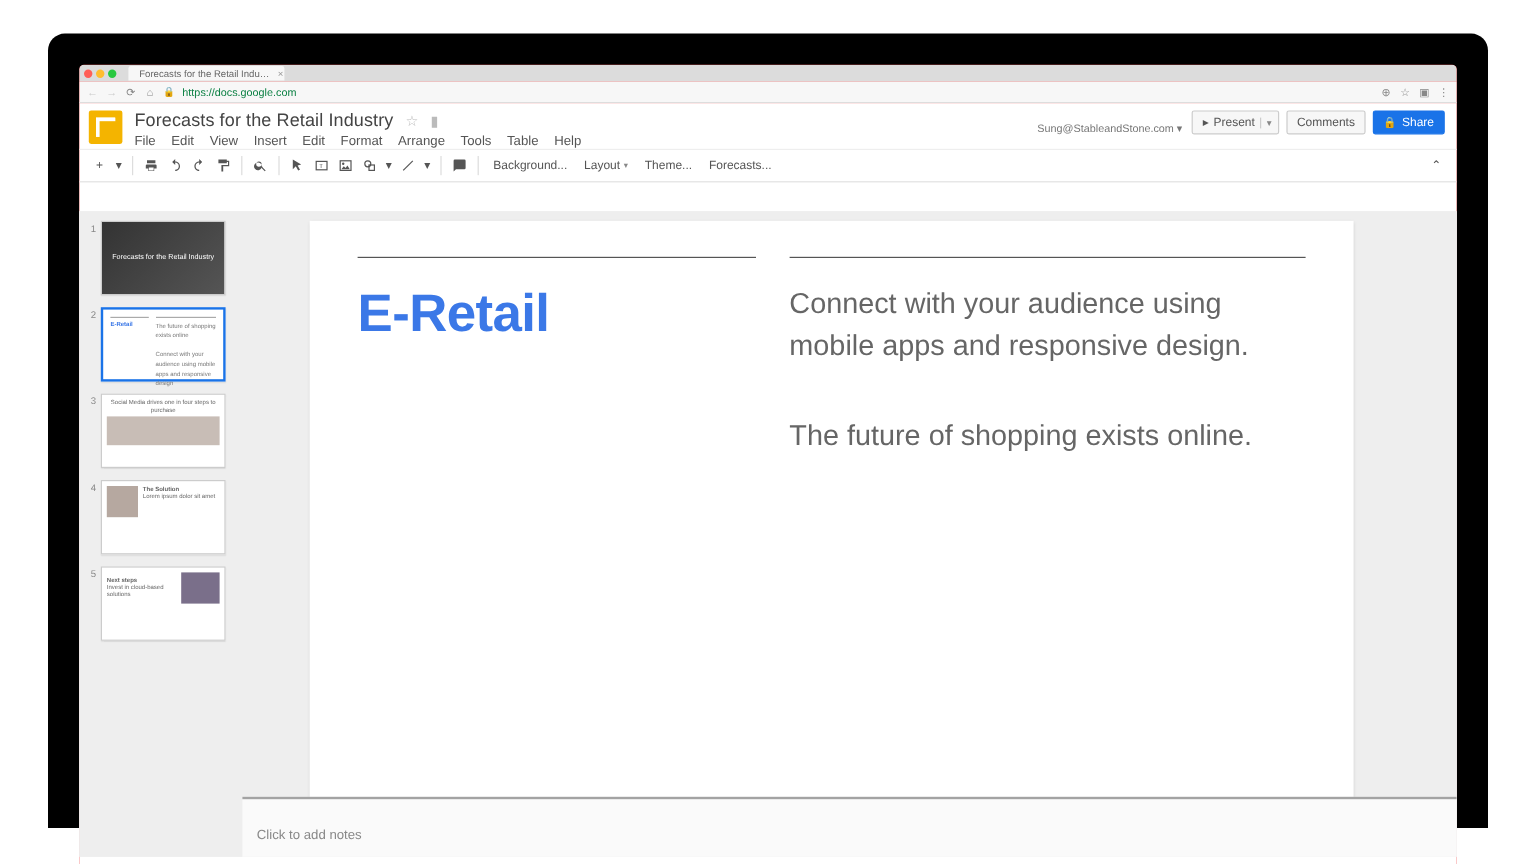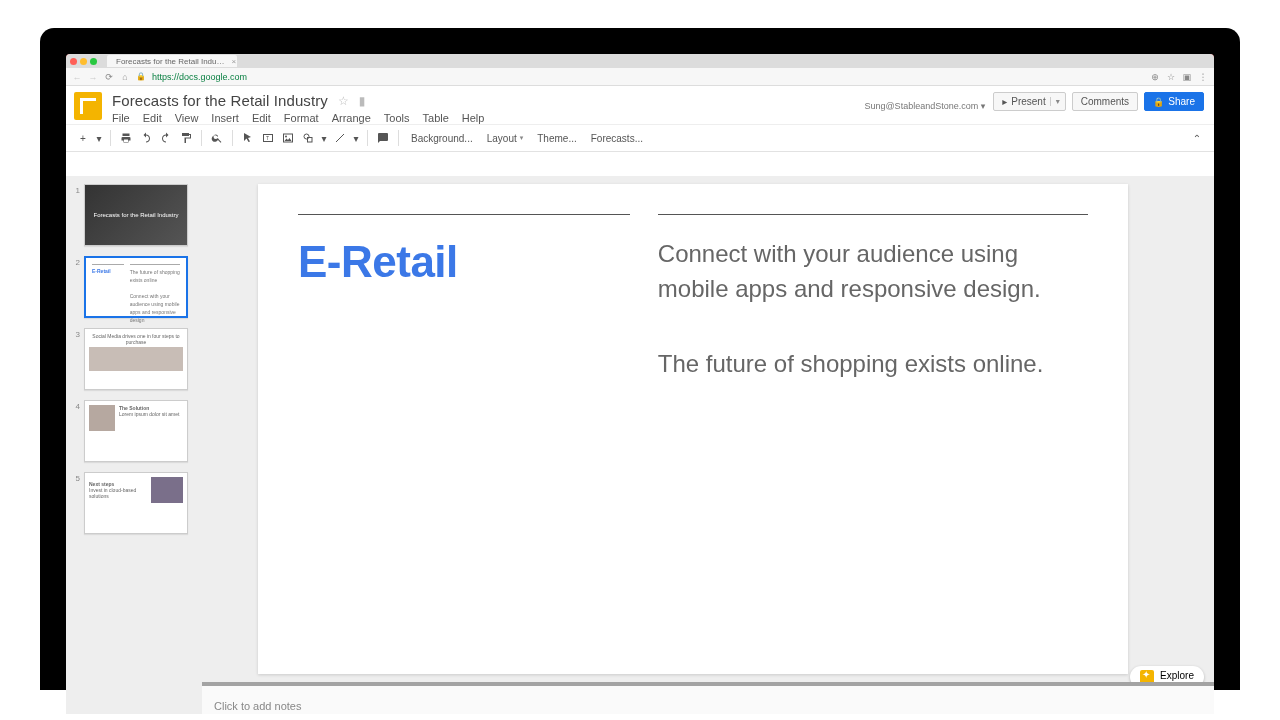--- a/index.html
+++ b/index.html
@@ -135,22 +135,22 @@
 }
 .slide .cols { display: flex; gap: 28px; }
 .slide .lcol { width: 42%; border-top: 1px solid #555; padding-top: 22px; }
 .slide .rcol { flex: 1; border-top: 1px solid #555; padding-top: 22px; }
 .slide h1 { font-size: 44px; color: #3b78e7; font-weight: 700; letter-spacing: -0.5px; }
 .slide p  { font-size: 24px; color: #666; line-height: 1.45; margin-bottom: 40px; }
 
 
 .notes {
   position: absolute; left: 136px; right: 0; bottom: 0; height: 26px;
-  background: #fafafa; border-top: 4px solid #a3a3a3;
-  font-size: 11px; color: #888; padding: 14px 12px;
+  background: #fafafa; border-top: 2px solid #a3a3a3;
+  font-size: 11px; color: #888; padding: 24px 12px;
 }
 
 
 .footer-right {
   position: absolute; right: 10px; bottom: 26px;
   display: flex; align-items: flex-start; gap: 6px; font-size: 10px;
   background: #fff; padding: 4px 10px; border-radius: 14px;
   box-shadow: 0 1px 3px rgba(0,0,0,.25);
 }
 .explore-ico { width: 14px; height: 14px; background: #f4b400; border-radius: 2px; position: relative; }

